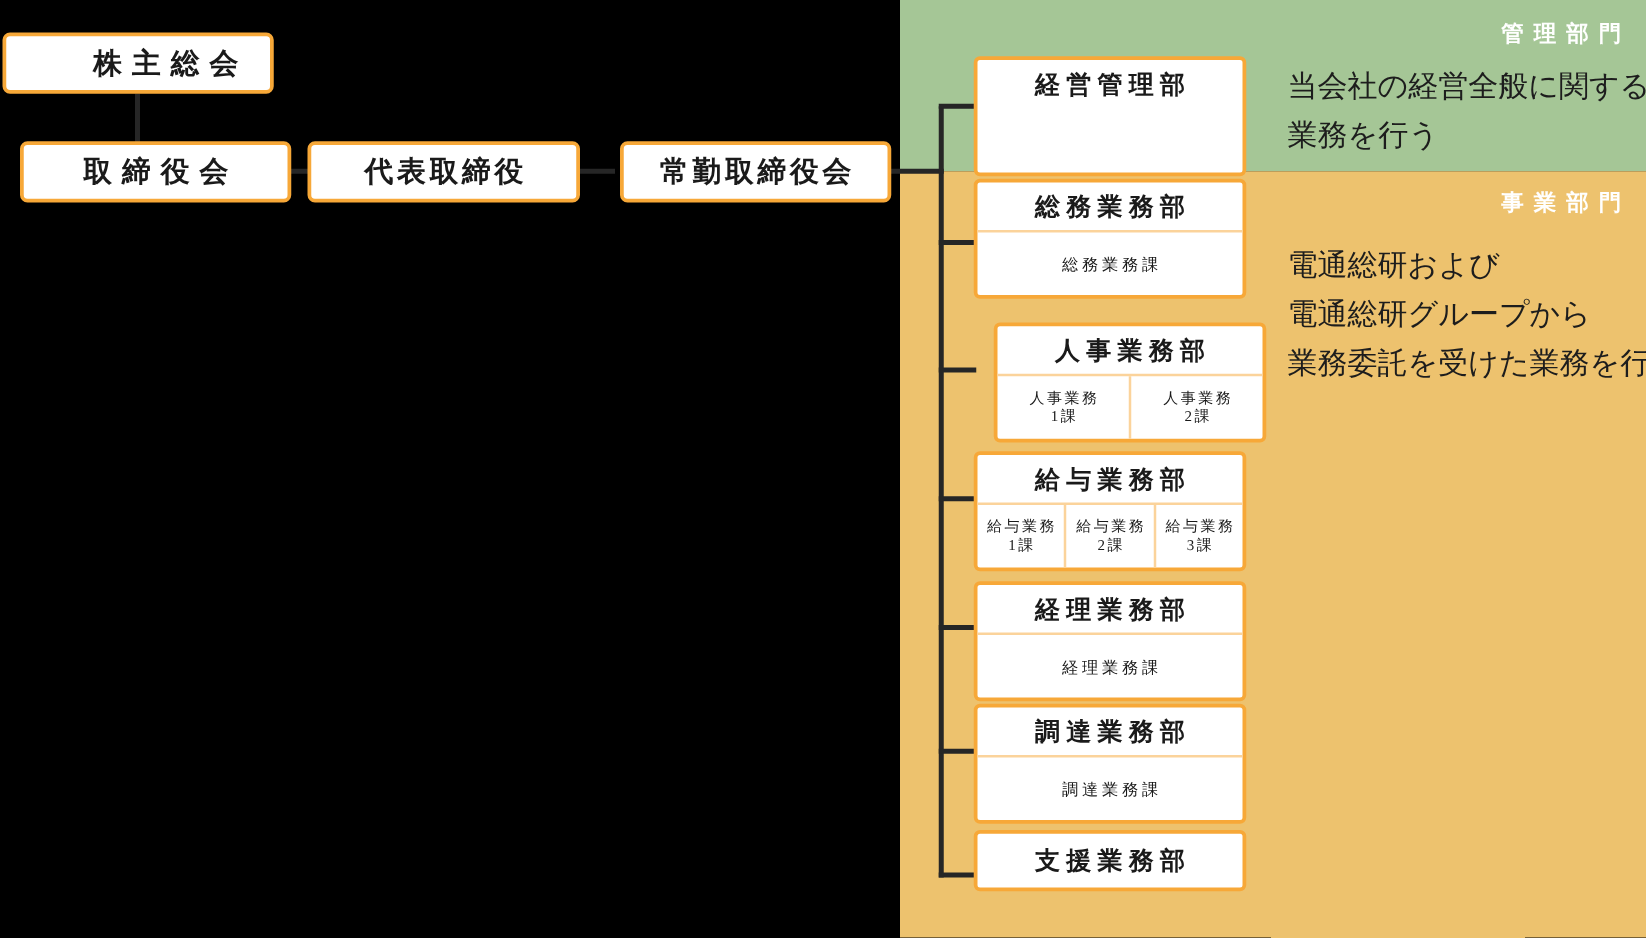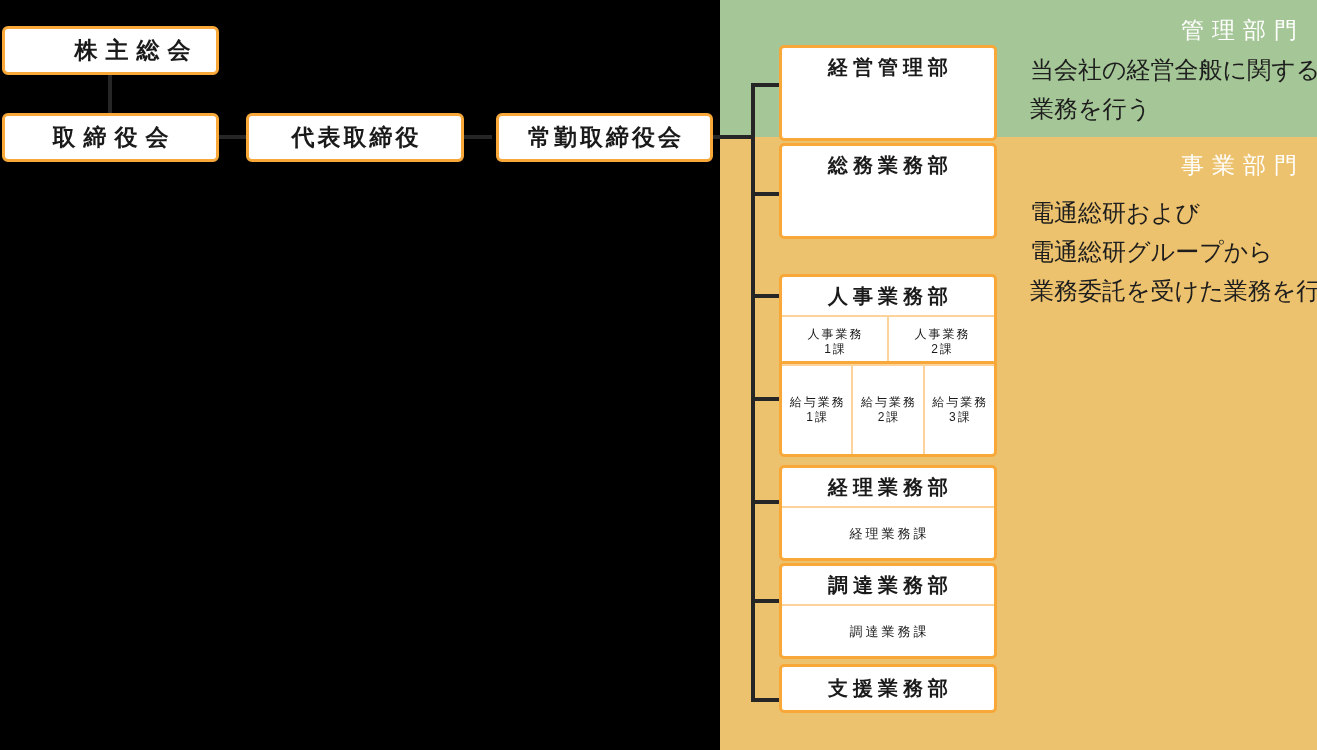--- a/index.html
+++ b/index.html
@@ -27,24 +27,24 @@
   .dept{position:absolute;left:779px;width:218px;height:96px;background:#fff;
         border:3px solid var(--box-border);border-radius:5px;display:flex;flex-direction:column;}
   .dept-header{height:38px;flex:0 0 38px;display:flex;align-items:center;justify-content:center;
         font-weight:bold;font-size:20px;letter-spacing:5px;text-indent:5px;white-space:nowrap;}
   .dept.single{height:49px;}
   .dept.single .dept-header{flex:1;}
   .dept-units{flex:1;display:flex;border-top:2px solid var(--divider);}
   .unit-cell{flex:1;display:flex;flex-direction:column;align-items:center;justify-content:center;
         font-size:13px;letter-spacing:3px;text-indent:3px;line-height:15px;white-space:nowrap;}
   .unit-cell + .unit-cell{border-left:2px solid var(--divider);}
-  .dept-units.multi .unit-cell{font-size:12px;letter-spacing:2px;text-indent:2px;}
+  .dept-units.multi .unit-cell{font-size:12px;letter-spacing:2px;text-indent:2px;font-family:Liberation Serif, serif;}
 
-  .section-title{position:absolute;right:12px;color:var(--white);font-weight:normal;
-        font-size:23px;letter-spacing:8px;white-space:nowrap;}
+  .section-title{position:absolute;right:12px;color:var(--white);font-weight:bold;
+        font-size:18px;letter-spacing:8px;white-space:nowrap;}
   .section-desc{position:absolute;left:1030px;font-size:24px;line-height:39px;
         font-weight:500;color:#1d1d1d;white-space:nowrap;}
 </style>
 </head>
 <body>
 
 <div class="stage">
 
   <div class="panel panel-green"></div>
   <div class="panel panel-orange"></div>
@@ -72,53 +72,59 @@
   <div class="line" style="left:751px;top:192px;width:30px;height:4px;"></div>
   <div class="line" style="left:751px;top:294px;width:30px;height:4px;"></div>
   <div class="line" style="left:751px;top:397px;width:30px;height:4px;"></div>
   <div class="line" style="left:751px;top:500px;width:30px;height:4px;"></div>
   <div class="line" style="left:751px;top:599px;width:30px;height:4px;"></div>
   <div class="line" style="left:751px;top:698px;width:30px;height:4px;"></div>
 
   <div class="gbox" style="left:2px;top:26px;width:217px;padding-left:44px;">
     <span>株主総会</span>
   </div>
-  <div class="gbox" style="left:2px;top:113px;width:217px;">
+  <div class="gbox" style="left:16px;top:113px;width:217px;">
     <span>取締役会</span>
   </div>
   <div class="gbox tight" style="left:246px;top:113px;width:218px;justify-content:center;">
     <span>代表取締役</span>
   </div>
   <div class="gbox tight" style="left:496px;top:113px;width:217px;">
     <span>常勤取締役会</span>
   </div>
 
   <div class="dept" style="top:45px;">
     <div class="dept-header">経営管理部</div>
   </div>
 
   <div class="dept" style="top:143px;">
     <div class="dept-header">総務業務部</div>
+    <div class="dept-units">
+      <div class="unit-cell">
+        <span>総務業務課</span>
+      </div>
+    </div>
   </div>
 
-  <div class="dept" style="top:274px;">
+  <div class="dept" style="top:258px;margin-left:16px;">
     <div class="dept-header">人事業務部</div>
     <div class="dept-units multi">
       <div class="unit-cell">
         <span>人事業務</span>
         <span>1課</span>
       </div>
       <div class="unit-cell">
         <span>人事業務</span>
         <span>2課</span>
       </div>
     </div>
   </div>
 
   <div class="dept" style="top:361px;">
+    <div class="dept-header">給与業務部</div>
     <div class="dept-units multi">
       <div class="unit-cell">
         <span>給与業務</span>
         <span>1課</span>
       </div>
       <div class="unit-cell">
         <span>給与業務</span>
         <span>2課</span>
       </div>
       <div class="unit-cell">

